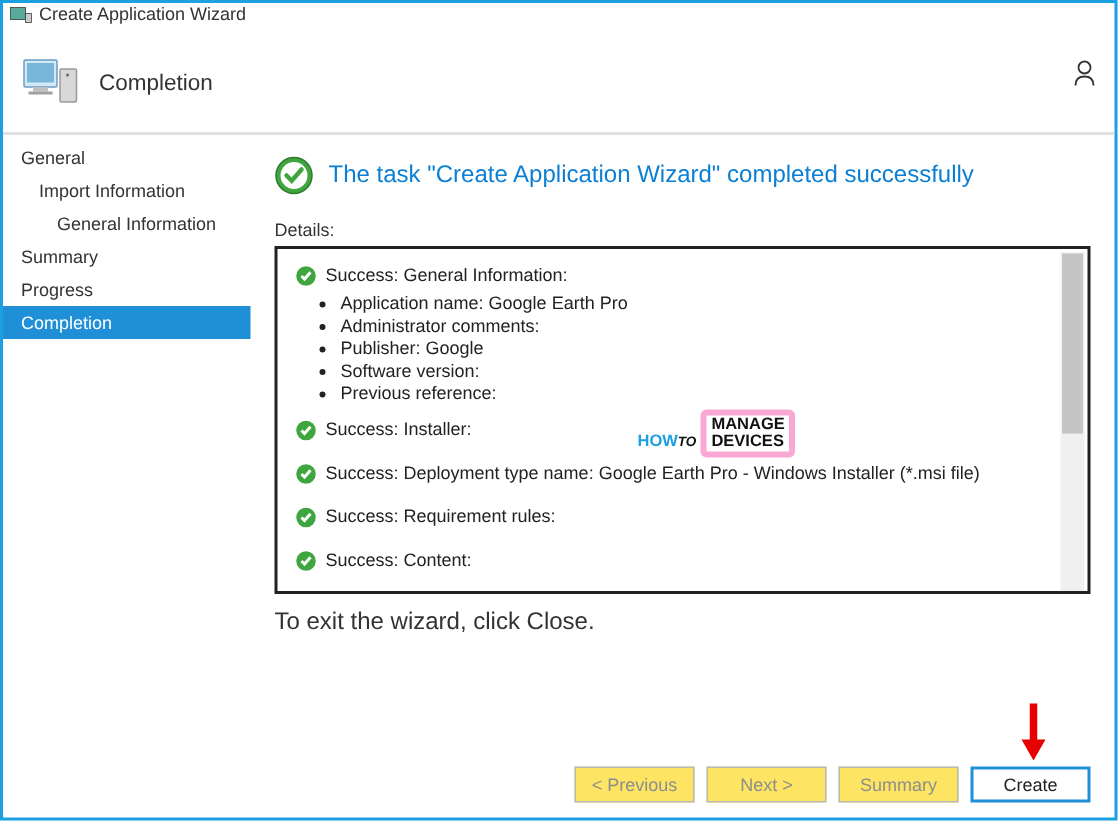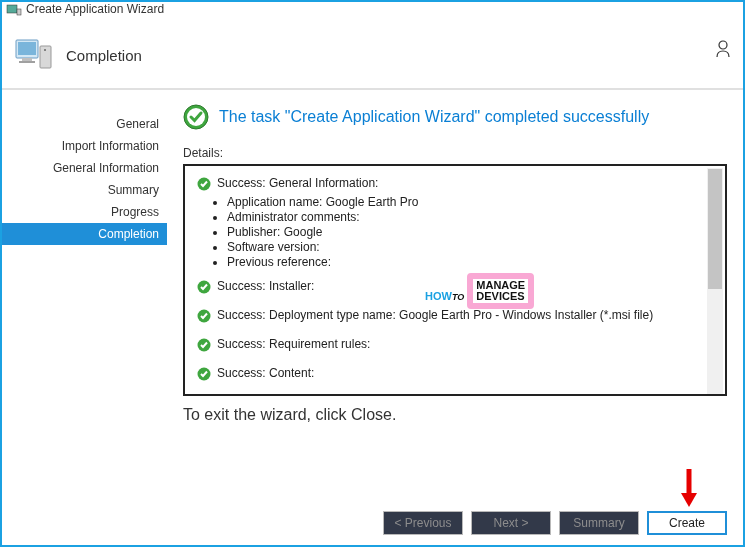--- a/index.html
+++ b/index.html
@@ -4,43 +4,43 @@
   <style>
     * { margin: 0; padding: 0; box-sizing: border-box; font-family: "Segoe UI", Tahoma, sans-serif; }
     body { width: 745px; height: 547px; border: 2px solid #1ba1e2; background: #fff; position: relative; overflow: hidden; }
     .titlebar { height: 24px; display: flex; align-items: flex-start; padding: 0 4px; font-size: 12px; color: #333; }
     .titlebar-icon { width: 16px; height: 16px; margin-right: 4px; display: inline-block; }
     .header { display: flex; align-items: center; padding: 10px 12px 14px 12px; border-bottom: 2px solid #e0e0e0; position: relative; }
     .header-icon { width: 40px; height: 38px; margin-right: 12px; }
     .header-title { font-size: 15px; color: #333; }
     .user-icon { position: absolute; right: 12px; top: 14px; width: 16px; height: 18px; }
     .content { display: flex; height: 420px; }
-    .sidebar { width: 165px; padding-top: 23px; background: #fff; text-align: right; }
+    .sidebar { width: 165px; padding-top: 4px; background: #fff; }
     .sidebar-item { font-size: 12px; color: #333; padding: 4px 8px 4px 12px; cursor: pointer; }
     .sidebar-item.indent1 { padding-left: 24px; }
     .sidebar-item.indent2 { padding-left: 36px; }
     .sidebar-item.active { background: #1f8fd8; color: #fff; }
     .main { flex: 1; padding: 14px 16px 0 16px; position: relative; }
     .banner { display: flex; align-items: center; margin-bottom: 16px; }
     .banner-icon { width: 26px; height: 26px; margin-right: 10px; flex-shrink: 0; }
     .banner-text { color: #0a7fd4; font-size: 16px; }
     .details-label { font-size: 12px; color: #333; margin-bottom: 4px; }
     .details-box { border: 2px solid #222; height: 232px; overflow: hidden; padding: 10px 12px; font-size: 12px; color: #222; position: relative; }
     .scrollbar { position: absolute; right: 2px; top: 2px; width: 16px; height: 226px; background: #f0f0f0; }
     .scrollbar-thumb { width: 14px; height: 120px; background: #c4c4c4; margin: 1px auto 0 auto; }
     .success-row { display: flex; align-items: flex-start; margin-bottom: 4px; }
     .check-icon { width: 14px; height: 14px; margin-right: 6px; margin-top: 1px; flex-shrink: 0; }
     .detail-sublist { margin-left: 30px; margin-bottom: 10px; }
     .detail-sublist li { list-style: disc; margin-bottom: 1px; }
     .exit-hint { font-size: 16px; color: #333; margin-top: 10px; }
     .watermark { position: absolute; left: 240px; top: 107px; font-size: 11px; font-weight: bold; color: #111; font-family: Arial; line-height: 1; }
     .watermark .how { color: #1ba1e2; }
-    .watermark .box { border: 6px solid #f9a8d4; border-radius: 4px; padding: 1px 3px; display: inline-block; }
+    .watermark .box { border: 4px solid #f9a8d4; border-radius: 4px; padding: 1px 3px; display: inline-block; }
     .footer { position: absolute; bottom: 10px; right: 16px; display: flex; gap: 8px; }
-    .btn { min-width: 80px; height: 24px; font-size: 12px; border: 1px solid #adadad; background: #0f172a; color: #7a7a7a; padding: 0 10px; cursor: default; }
+    .btn { min-width: 80px; height: 24px; font-size: 12px; border: 1px solid #adadad; background: #fde047; color: #7a7a7a; padding: 0 10px; cursor: default; }
     .btn.disabled { opacity: 0.85; }
     .btn.primary { border: 2px solid #1f8fd8; color: #222; background: #fff; cursor: pointer; }
     .arrow { position: absolute; bottom: 38px; right: 44px; width: 20px; height: 40px; }
   </style>
 </head>
 <body>
 
 <div class="titlebar">
   <span class="titlebar-icon">
     <svg viewBox="0 0 16 16">

